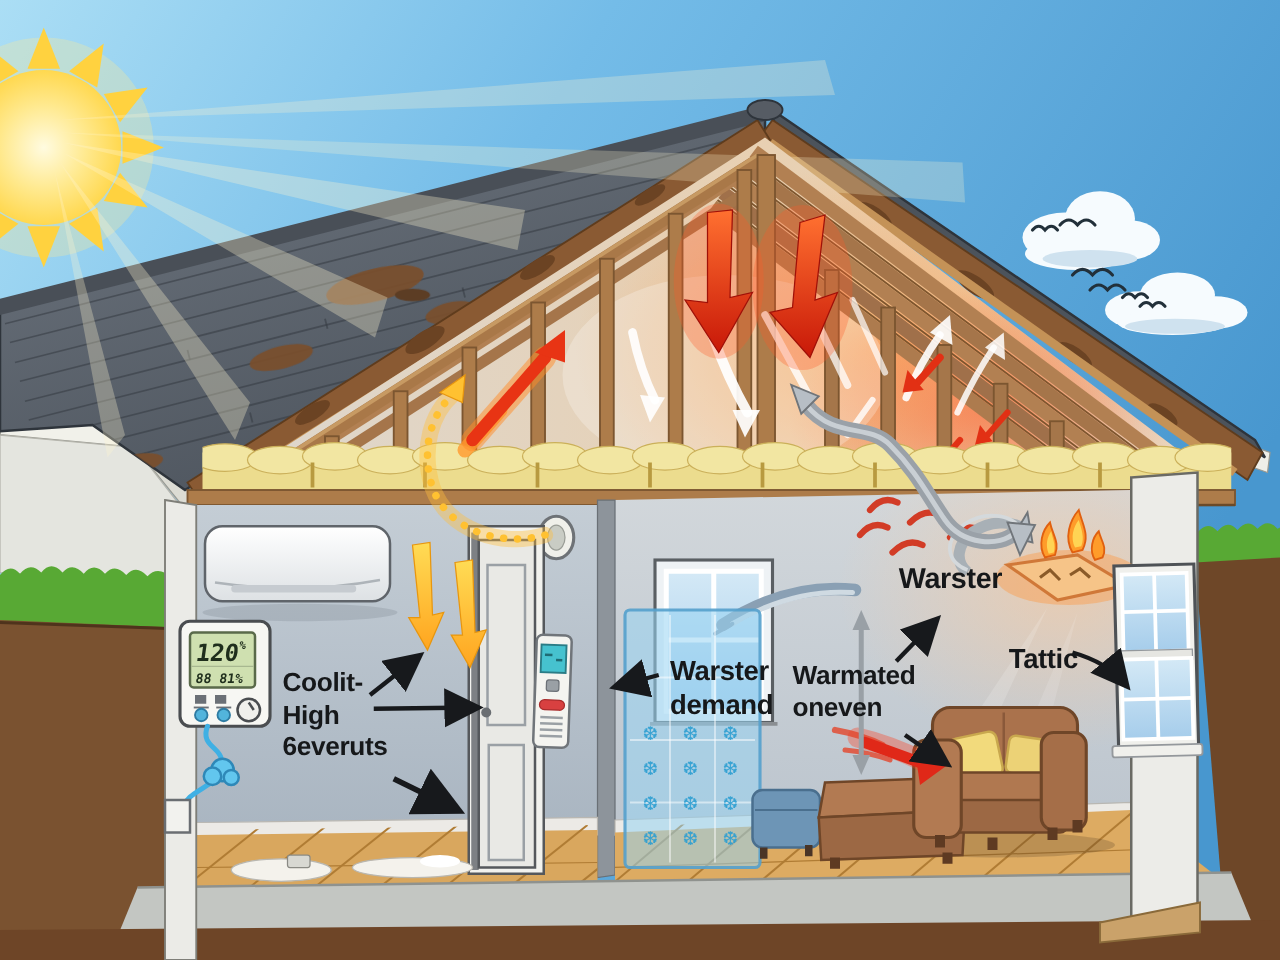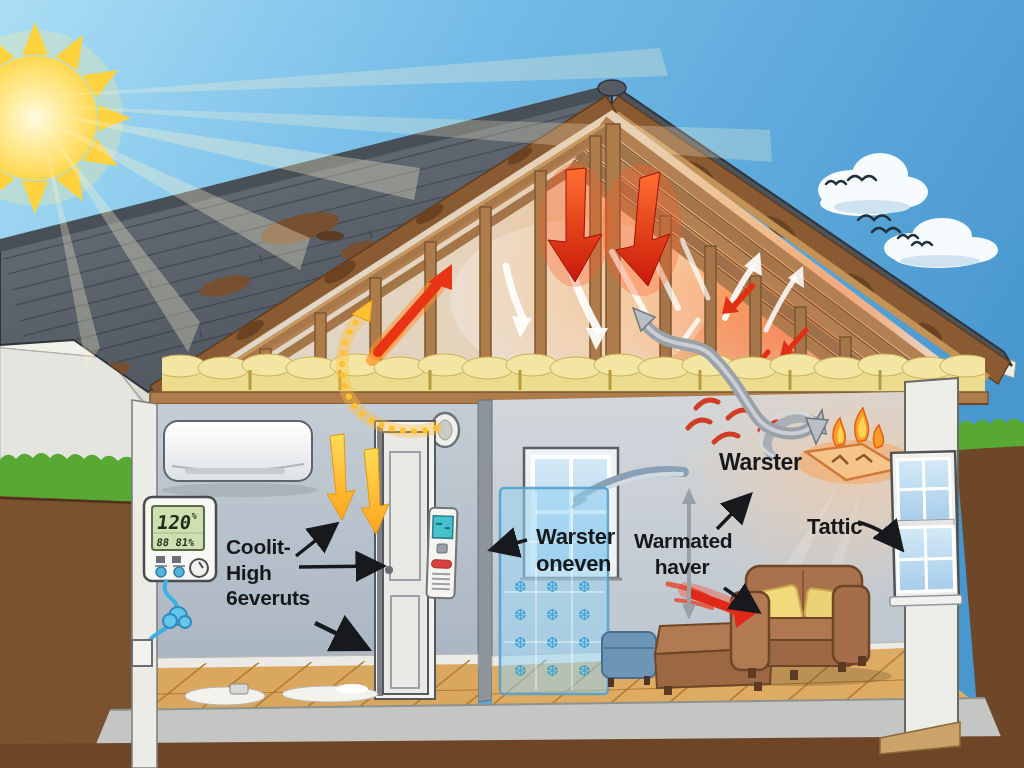--- a/index.html
+++ b/index.html
@@ -5,21 +5,21 @@
 <style>
   html,body{margin:0;padding:0;background:#222;}
   .canvas{position:relative;width:1024px;height:768px;overflow:hidden;background:#5fa8d8;
           font-family:"Liberation Sans",sans-serif;}
   .canvas svg{position:absolute;left:0;top:0;}
   .label{position:absolute;font-weight:700;color:#16181a;line-height:1.22;
          white-space:nowrap;letter-spacing:-0.3px;z-index:5;}
   .label div{pointer-events:none;}
   #label-cooling{left:226px;top:534px;font-size:21px;}
   #label-filter{left:536px;top:524px;font-size:22px;}
-  #label-warm{left:634px;top:528px;font-size:21px;width:96px;text-align:center;}
+  #label-warm{left:634px;top:528px;font-size:21px;width:96px;}
   #label-warster{left:719px;top:448px;font-size:23px;}
   #label-tattic{left:807px;top:514px;font-size:22px;}
 </style>
 </head>
 <body>
 
 <div class="canvas">
 <svg width="1024" height="768" viewBox="0 0 1024 768">
 <defs>
   <linearGradient id="skyG" x1="0" y1="0" x2="1" y2="0.45">
@@ -588,21 +588,21 @@
 </g>
 </svg>
 
 <div class="label" id="label-cooling">
   <div>Coolit-</div>
   <div>High</div>
   <div>6everuts</div>
 </div>
 <div class="label" id="label-filter">
   <div>Warster</div>
-  <div>oneven</div>
+  <div>demand</div>
 </div>
 <div class="label" id="label-warm">
   <div>Warmated</div>
-  <div>haver</div>
+  <div>oneven</div>
 </div>
 <div class="label" id="label-warster">Warster</div>
 <div class="label" id="label-tattic">Tattic</div>
 </div>
 
 </body></html>

